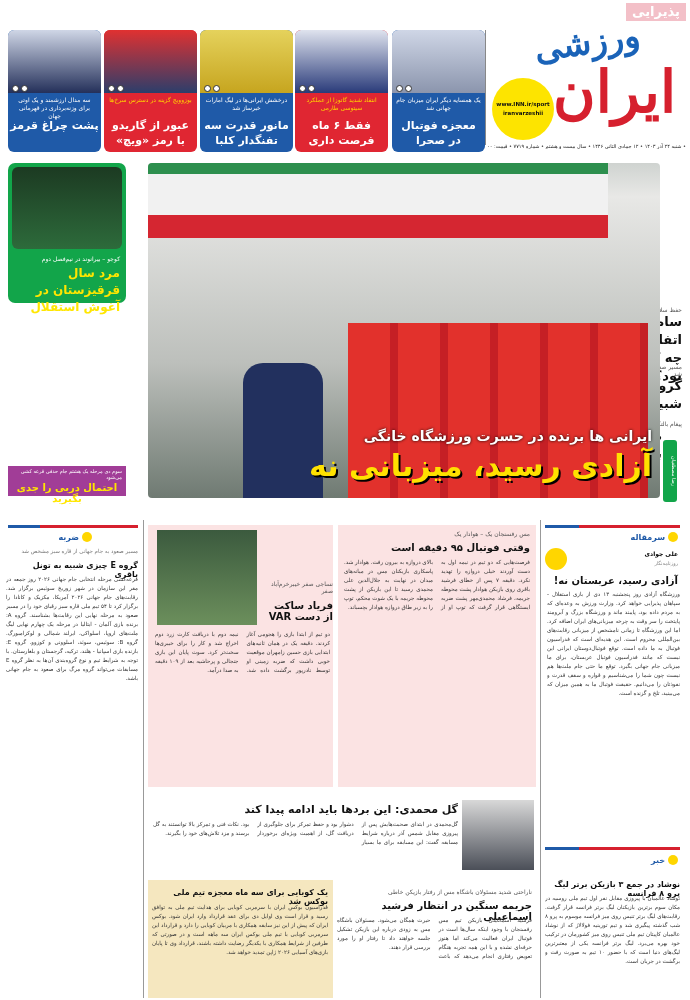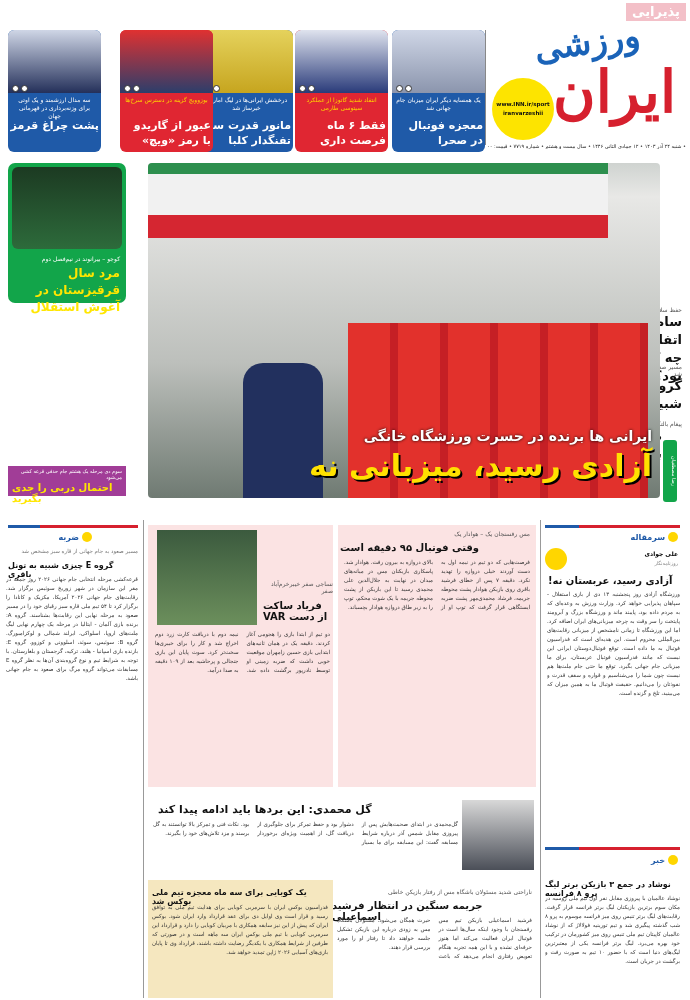--- a/index.html
+++ b/index.html
@@ -11,49 +11,49 @@
 .logo-top{position:absolute;right:50px;top:22px;color:#1a63b8;font-family:"DejaVu Serif",serif;font-weight:bold;font-size:34px;transform:rotate(-8deg)}
 .logo-main{position:absolute;right:14px;top:58px;color:#d6202e;font-family:"DejaVu Serif",serif;font-weight:bold;font-size:58px;letter-spacing:-2px}
 .circle{position:absolute;left:12px;top:78px;width:62px;height:62px;border-radius:50%;background:#fde400;display:flex;flex-direction:column;align-items:center;justify-content:center;direction:ltr}
 .circle span{font-size:5.5px;font-weight:bold;color:#111;line-height:9px}
 .dateline{position:absolute;right:4px;top:143px;width:200px;font-size:5px;color:#222;text-align:right;white-space:nowrap;overflow:hidden}
 .vdiv{position:absolute;left:485px;top:30px;width:1px;height:115px;background:#888}
 
 .tbox{position:absolute;top:30px;width:93px;height:122px;border-radius:6px;overflow:hidden;color:#fff}
 .tbox .img{position:absolute;left:0;top:0;width:100%;height:63px;background:linear-gradient(#cfd6e6,#8b95ad)}
 .tbox .sub{position:absolute;top:66px;left:4px;right:4px;font-size:6px;line-height:8px;text-align:center}
-.tbox .head{position:absolute;top:88px;left:2px;right:2px;font-size:11px;font-weight:bold;line-height:15px;}
+.tbox .head{position:absolute;top:88px;left:2px;right:2px;font-size:11px;font-weight:bold;line-height:15px;text-align:center}
 .blue{background:#1f5aa8}.red{background:#e02632}
 .red .sub{color:#ffd600}
 .nav{position:absolute;left:4px;top:55px;display:flex;gap:2px;direction:ltr}
 .nav i{display:block;width:7px;height:7px;border-radius:50%;background:#fff;border:1px solid #333}
 .green-card{position:absolute;left:8px;top:163px;width:118px;height:140px;background:#12a54a;border-radius:7px}
 .green-card .img{position:absolute;left:4px;top:4px;width:110px;height:82px;background:linear-gradient(#1c3a22,#2d6b3b);border-radius:6px}
 .green-card .kicker{position:absolute;top:92px;right:6px;font-size:6px;color:#fff}
 .green-card .head{position:absolute;top:102px;right:6px;left:6px;font-size:12px;font-weight:bold;color:#ffe600;line-height:17px;text-align:right}
 .lstory{position:absolute;right:8px;width:118px;text-align:right}
 .lstory .k{font-size:6px;color:#555}
 .lstory .h{font-size:13px;font-weight:bold;color:#111;line-height:18px}
 .purple{position:absolute;left:8px;top:466px;width:118px;height:30px;background:#a13d97}
 .purple .k{font-size:5px;color:#fff;text-align:right;padding:2px 4px}
-.purple .h{font-size:10px;font-weight:bold;color:#ffe600;text-align:left;padding:0 4px}
+.purple .h{font-size:10px;font-weight:bold;color:#ffe600;text-align:center;padding:0 4px}
 
 .hero{left:148px;top:163px;width:512px;height:335px;border-radius:4px;overflow:hidden;background:linear-gradient(#cfd3d0 0%,#e8e8e6 10%,#bcbfbb 60%,#6f7a72 100%)}
 .flag{position:absolute;left:0;top:0;width:460px;height:75px;background:linear-gradient(#2d8f4e 0 14%,#f1f1f1 14% 70%,#d52631 70% 100%)}
 .players{position:absolute;left:200px;top:160px;width:300px;height:175px;background:repeating-linear-gradient(90deg,#e2312c 0 42px,#c51f25 42px 50px)}
 .ronaldo{position:absolute;left:95px;top:200px;width:80px;height:135px;background:#22305e;border-radius:20px 20px 0 0}
 .hero-kicker{position:absolute;right:8px;top:265px;font-size:14px;font-weight:bold;color:#fff;text-shadow:0 0 3px #000}
 .hero-title{position:absolute;right:8px;top:285px;font-size:30px;font-weight:bold;color:#ffe100;text-shadow:2px 2px 0 #000}
 .sidetab{left:663px;top:440px;width:14px;height:62px;background:#12a54a;border-radius:3px;color:#fff;font-size:5px;writing-mode:vertical-rl;text-align:center}
 
 .rule{position:absolute;height:3px;background:linear-gradient(90deg,#1f5aa8 0 25%,#d6202e 25% 100%)}
 .label{position:absolute;font-size:8px;font-weight:bold;color:#1f5aa8}
 .dot{display:inline-block;width:10px;height:10px;border-radius:50%;background:#ffd600;vertical-align:middle;margin-left:3px}
 .body{position:absolute;font-size:5.5px;line-height:9px;color:#333;text-align:justify}
-.htitle{position:absolute;font-size:10px;font-weight:bold;color:#111;text-align:left}
+.htitle{position:absolute;font-size:10px;font-weight:bold;color:#111;text-align:right}
 .pink{position:absolute;background:#fbe3e3}
 .beige{position:absolute;background:#f5e7bf}
 .photo{position:absolute;background:linear-gradient(#3b5a3e,#6c8f5c)}
 .avatar{position:absolute;width:22px;height:22px;border-radius:50%;background:#ffd600}
 </style>
 </head>
 <body>
 
 <div class="abs masthead">
   <div class="jar">پذیرایی</div>
@@ -87,21 +87,21 @@
 </div>
 <div class="tbox blue" style="left:200px">
   <div class="img" style="background:linear-gradient(#e5d25c,#c6a51f)"></div>
   <div class="nav">
       <i></i>
       <i></i>
     </div>
   <div class="sub">درخشش ایرانی‌ها در لیگ امارات خبرساز شد</div>
   <div class="head">مانور قدرت سه تفنگدار کلبا</div>
 </div>
-<div class="tbox red" style="left:120px">
+<div class="tbox red" style="left:104px">
   <div class="img" style="background:linear-gradient(#e03131,#2c3e6b)"></div>
   <div class="nav">
       <i></i>
       <i></i>
     </div>
   <div class="sub">بوزوویچ گزینه در دسترس سرخ‌ها</div>
   <div class="head">عبور از گاریدو با رمز «ویچ»</div>
 </div>
 <div class="tbox blue" style="left:8px">
   <div class="img" style="background:linear-gradient(#cfd6e6,#24305a)"></div>

